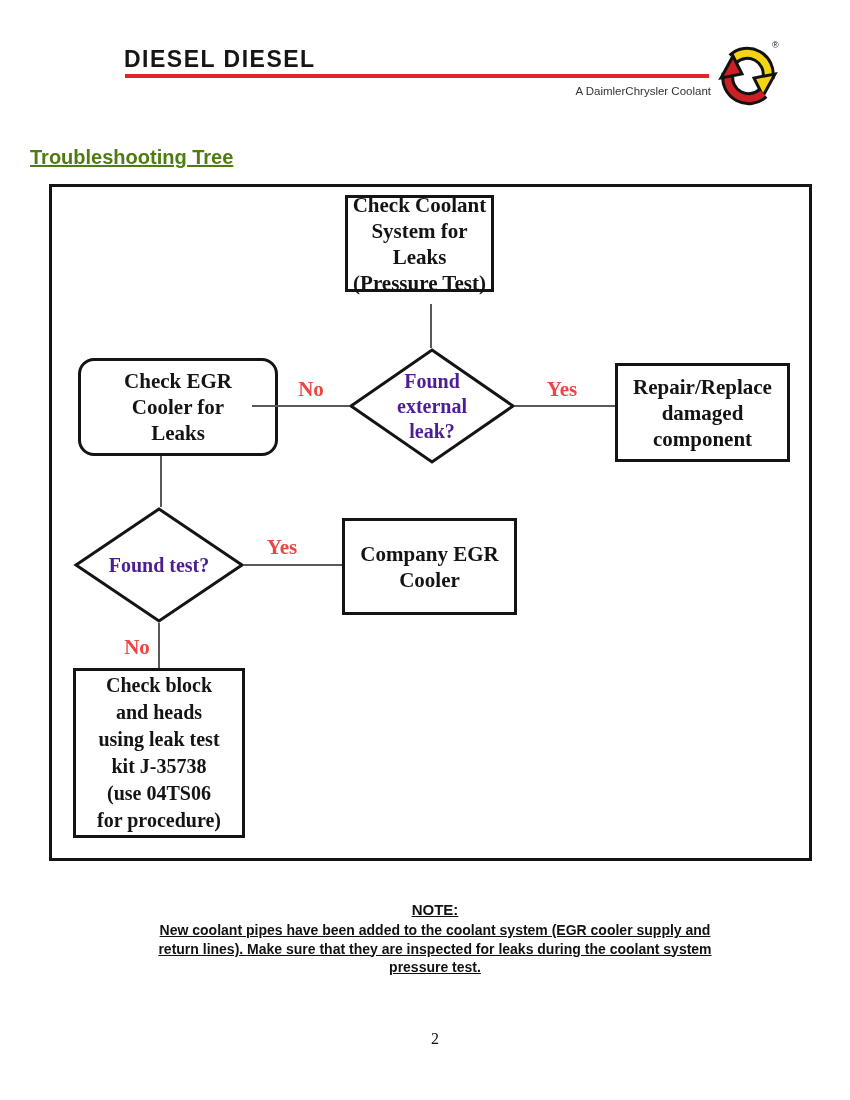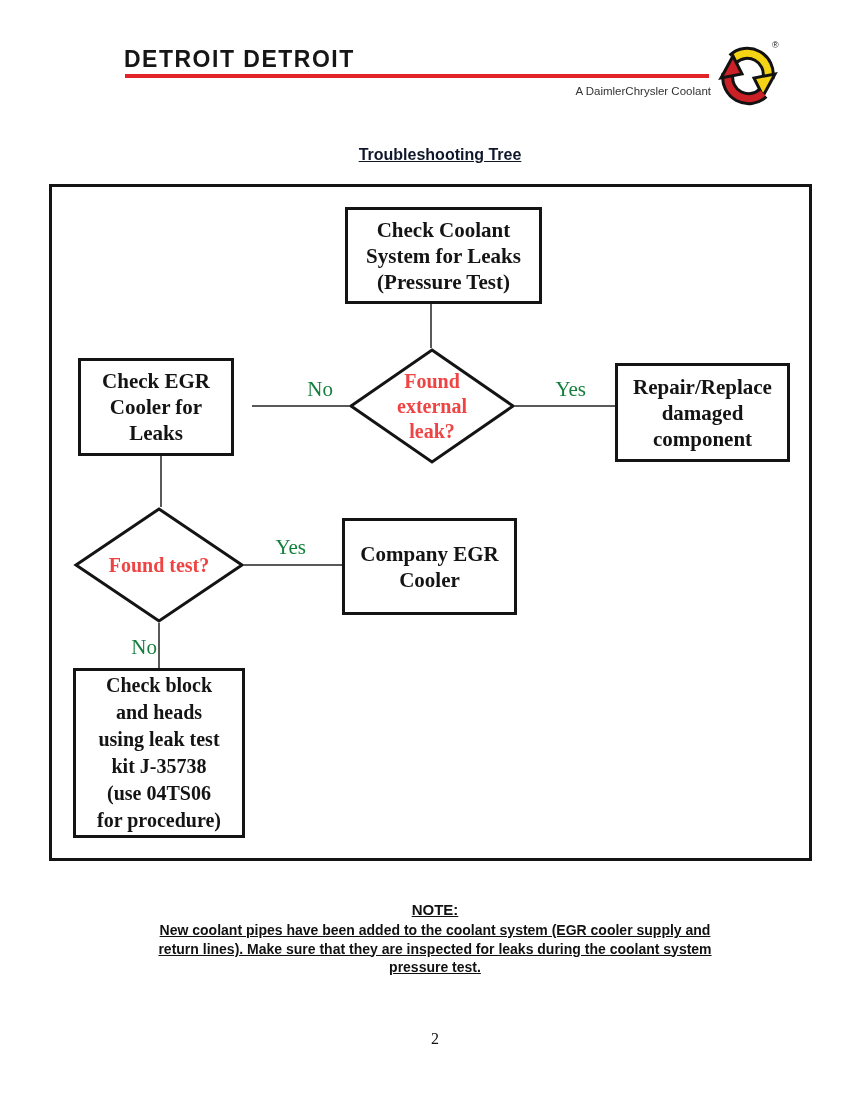--- a/index.html
+++ b/index.html
@@ -16,87 +16,87 @@
   }
   .red-rule { position:absolute; left:125px; top:74px; width:584px; height:4px; }
   .tagline {
     position:absolute; left:411px; top:85px; width:300px; text-align:right;
     font-size:11.5px; color:#333333;
   }
   .logo { position:absolute; left:716px; top:44px; width:64px; height:64px; }
   .reg-mark { position:absolute; left:772px; top:40px; font-size:9px; color:#222; }
   
   .doc-title {
-    position:absolute; left:30px; top:146px; width:820px; text-align:center;
-    font-weight:bold; font-size:16px; color:#0f172a;
+    position:absolute; left:30px; top:146px; width:820px; text-align:left;
+    font-weight:bold; font-size:20px; color:#4d7c0f;
   }
   .doc-title span { text-decoration:underline; }
   
   .chart-frame { position:absolute; left:49px; top:184px; width:763px; height:677px;
     border:3px solid #141414; background:#fff; }
   .node {
     position:absolute; border:3px solid #141414; background:#fff;
     display:flex; align-items:center; justify-content:center; text-align:center;
     font-family:"Liberation Serif", serif; font-weight:bold; font-size:21px;
     line-height:26px; color:#141414; white-space:pre-line;
   }
   .node.small { font-size:20px; line-height:27px; }
   .edge { position:absolute; background:#595959; }
   .edge-label {
-    position:absolute; text-align:right;
-    font-family:"Liberation Serif", serif; font-weight:normal; font-size:21px; color:#15803d;
+    position:absolute; text-align:center;
+    font-family:"Liberation Serif", serif; font-weight:bold; font-size:21px; color:#ef4444;
   }
   .diamond { position:absolute; }
   .diamond svg { position:absolute; left:0; top:0; }
   .dtext {
     position:absolute; left:0; top:0; right:0; bottom:0;
     display:flex; align-items:center; justify-content:center; text-align:center;
     font-family:"Liberation Serif", serif; font-weight:bold; font-size:20px;
-    line-height:25px; color:#ef4444; white-space:pre-line;
+    line-height:25px; color:#4c1d95; white-space:pre-line;
   }
   
   .note { position:absolute; left:85px; top:901px; width:700px; text-align:center; color:#111; }
   .note-heading { font-weight:bold; font-size:15px; text-decoration:underline; margin-bottom:3px; }
   .note-body { font-weight:bold; font-size:14px; line-height:18.5px; white-space:pre-line;text-decoration:underline; }
   
   .page-number {
     position:absolute; left:20px; top:1030px; width:830px; text-align:center;
     font-family:"Liberation Serif", serif; font-size:16px; color:#111;
   }
 </style>
 </head>
 <body>
 
 <div class="page">
 
-  <div class="brand">DETROIT DETROIT</div>
+  <div class="brand">DIESEL DIESEL</div>
   <div class="red-rule" style="background:#e22328;"></div>
   <div class="tagline">A DaimlerChrysler Coolant</div>
 
   <div class="logo">
     <svg viewBox="0 0 64 64" width="64" height="64">
       <path d="M 17 15 A 21 21 0 0 1 52 34" fill="none" stroke="#121212" stroke-width="13"></path>
       <path d="M 17 15 A 21 21 0 0 1 52 34" fill="none" stroke="#f4d414" stroke-width="7"></path>
       <polygon points="59,30 47,52 38,34" fill="#f4d414" stroke="#121212" stroke-width="3"></polygon>
       <path d="M 47 49 A 21 21 0 0 1 12 30" fill="none" stroke="#121212" stroke-width="13"></path>
       <path d="M 47 49 A 21 21 0 0 1 12 30" fill="none" stroke="#cb2026" stroke-width="7"></path>
       <polygon points="5,34 17,12 26,30" fill="#cb2026" stroke="#121212" stroke-width="3"></polygon>
     </svg>
   </div>
   <div class="reg-mark">®</div>
 
   <div class="doc-title"><span>Troubleshooting Tree</span></div>
 
   <div class="chart-frame"></div>
 
-  <div class="node" style="left:345px; top:207px; width:197px; height:97px;">Check Coolant
+  <div class="node" style="left:345px; top:195px; width:149px; height:97px;">Check Coolant
 System for Leaks
 (Pressure Test)</div>
 
-  <div class="node" style="left:78px; top:358px; width:156px; height:98px;">Check EGR
+  <div class="node" style="left:78px; top:358px; width:200px; height:98px;border-radius:16px;">Check EGR
 Cooler for
 Leaks</div>
 
   <div class="node" style="left:615px; top:363px; width:175px; height:99px;">Repair/Replace
 damaged
 component</div>
 
   <div class="node" style="left:342px; top:518px; width:175px; height:97px;">Company EGR
 Cooler</div>
 

